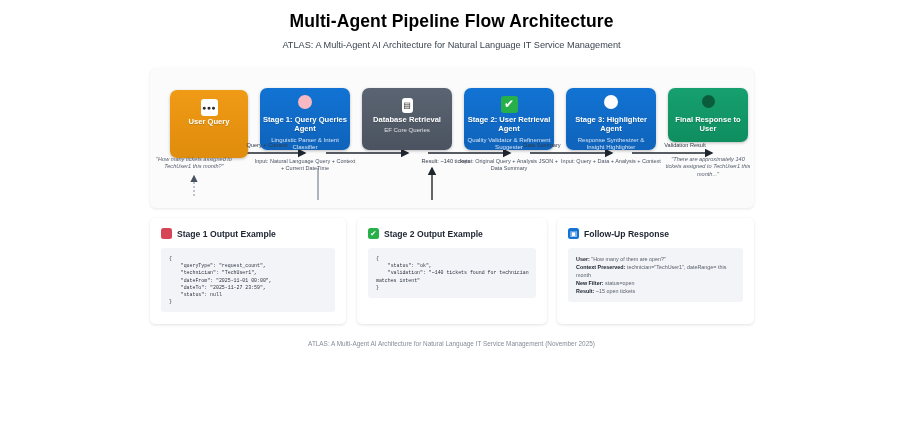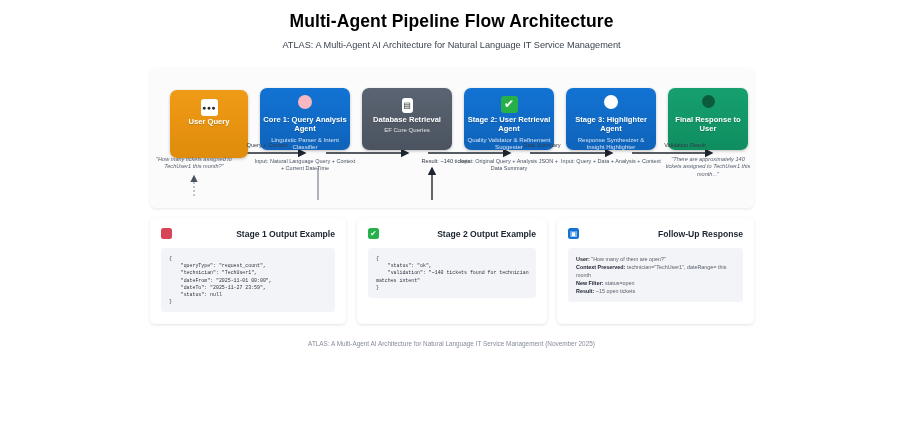--- a/index.html
+++ b/index.html
@@ -62,21 +62,21 @@
     font-size: 6.1px; line-height: 7.6px;
     margin-top: 2px; padding: 0 3px;
     color: rgba(255,255,255,0.82);
   }
 
   .n-user   { left: 20px;  top: 22px; width: 78px; height: 68px; background: linear-gradient(180deg,#ef9b16,#e08c0c); }
   .n-s1     { left: 110px; top: 20px; width: 90px; height: 62px; background: linear-gradient(180deg,#1273d4,#0f63ba); }
   .n-db     { left: 212px; top: 20px; width: 90px; height: 62px; background: linear-gradient(180deg,#5b6472,#4b5360); }
   .n-s2     { left: 314px; top: 20px; width: 90px; height: 62px; background: linear-gradient(180deg,#1273d4,#0f63ba); }
   .n-s3     { left: 416px; top: 20px; width: 90px; height: 62px; background: linear-gradient(180deg,#1273d4,#0f63ba); }
-  .n-final  { left: 518px; top: 20px; width: 80px; height: 62px; background: linear-gradient(180deg,#17a06f,#0f8e60); }
+  .n-final  { left: 518px; top: 20px; width: 80px; height: 54px; background: linear-gradient(180deg,#17a06f,#0f8e60); }
 
   .ico-box {
     display: inline-block;
     width: 17px; height: 17px;
     line-height: 17px;
     font-size: 11px;
     border-radius: 3px;
   }
   .ico-white { background:#fff; color:#2a2a2a; }
   .ico-green { background:#27b04a; color:#fff; font-size:12px; }
@@ -116,21 +116,21 @@
     height: 106px;
     background: #ffffff;
     border-radius: 5px;
     box-shadow: 0 1px 3px rgba(20,25,40,0.12);
     padding: 10px 11px;
   }
   .card.c1 { left: 0px;   width: 196px; }
   .card.c2 { left: 207px; width: 190px; }
   .card.c3 { left: 407px; width: 197px; }
 
-  .card-hd { display:flex; align-items:center; gap:23px; margin-bottom:9px;justify-content:space-between; }
+  .card-hd { display:flex; align-items:center; gap:5px; margin-bottom:9px; }
   .card-hd .badge {
     width: 11px; height: 11px; border-radius: 2.5px;
     display: inline-block; line-height: 11px; text-align: center;
     font-size: 7.5px; color: #fff; flex: 0 0 auto;
   }
   .badge-red   { background: #d64455; border-radius: 50%; }
   .badge-green { background: #27b04a; }
   .badge-blue  { background: #1273d4; }
   .card-hd .ttl { font-size: 8.6px; font-weight: bold; color: #1c2430; }
 
@@ -197,21 +197,21 @@
         <line x1="282" y1="132" x2="282" y2="100" stroke="#20262f" stroke-width="1.4" marker-end="url(#ar)"></line>
       </svg>
 
       <div class="node n-user">
         <span class="ico"><span class="ico-box ico-white" style="font-size:7px;letter-spacing:0.5px;">●●●</span></span>
         <div class="ttl">User Query</div>
       </div>
 
       <div class="node n-s1">
         <span class="ico"><span class="ico-circle" style="display:inline-block;width:14px;height:14px;line-height:14px;background:#f7b8c2;"></span></span>
-        <div class="ttl">Core 1: Query Analysis Agent</div>
+        <div class="ttl">Stage 1: Query Queries Agent</div>
         <div class="stl">Linguistic Parser &amp; Intent Classifier</div>
       </div>
 
       <div class="node n-db">
         <span class="ico"><span class="ico-box ico-white" style="width:11px;height:15px;line-height:15px;font-size:8px;">▤</span></span>
         <div class="ttl">Database Retrieval</div>
         <div class="stl">EF Core Queries</div>
       </div>
 
       <div class="node n-s2">

